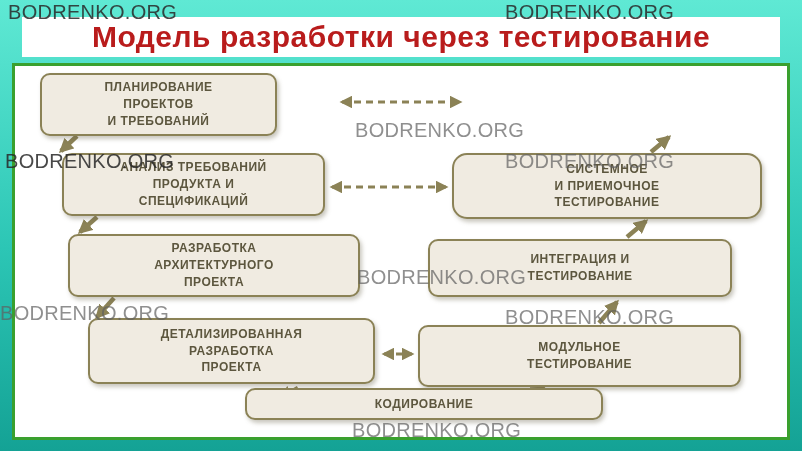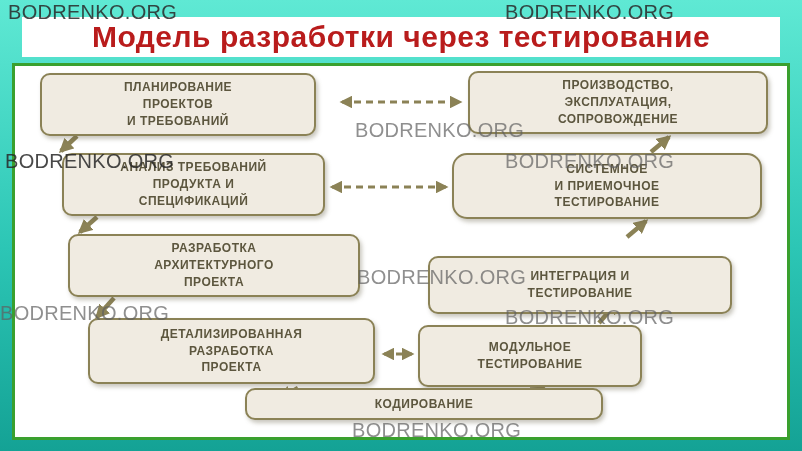--- a/index.html
+++ b/index.html
@@ -52,28 +52,28 @@
   .node span {
     color: var(--box-text,#5c563e);
     font-weight: bold;
     font-size: 12px;
     line-height: 1.4;
     letter-spacing: 0.5px;
     text-align: center;
     white-space: pre-line;
   }
 
-  .n-planning     { left:25px;  top:7px;   width:276px; height:63px; }
+  .n-planning     { left:25px;  top:7px;   width:237px; height:63px; }
   .n-production   { left:453px; top:5px;   width:300px; height:63px; }
   .n-analysis     { left:47px;  top:87px;  width:263px; height:63px; }
   .n-system       { left:437px; top:87px;  width:310px; height:66px;border-radius:15px; }
   .n-architecture { left:53px;  top:168px; width:292px; height:63px; }
-  .n-integration  { left:413px; top:173px; width:304px; height:58px;margin-top:17px; }
+  .n-integration  { left:413px; top:173px; width:304px; height:58px; }
   .n-detailed     { left:73px;  top:252px; width:287px; height:66px; }
-  .n-module       { left:403px; top:259px; width:224px; height:62px; }
+  .n-module       { left:403px; top:259px; width:323px; height:62px; }
   .n-coding       { left:230px; top:322px; width:358px; height:32px; }
 
   .wm {
     position: absolute;
     font-size: 20px;
     letter-spacing: 0.3px;
     color: rgba(40,40,40,0.85);
     z-index: 5;
     white-space: nowrap;
   }
@@ -123,25 +123,20 @@
       <line class="arrow-line diag" x1="584" y1="257" x2="602" y2="236" marker-end="url(#head2)"></line>
       <line class="arrow-line diag" x1="612" y1="171" x2="631" y2="155" marker-end="url(#head2)"></line>
       <line class="arrow-line diag" x1="636" y1="86" x2="654" y2="71" marker-end="url(#head2)"></line>
     </svg>
 
     <div class="node n-planning">
       <span>ПЛАНИРОВАНИЕ
 ПРОЕКТОВ
 И ТРЕБОВАНИЙ</span>
     </div>
-    <div class="node n-production">
-      <span>ПРОИЗВОДСТВО,
-ЭКСПЛУАТАЦИЯ,
-СОПРОВОЖДЕНИЕ</span>
-    </div>
     <div class="node n-analysis">
       <span>АНАЛИЗ ТРЕБОВАНИЙ
 ПРОДУКТА И
 СПЕЦИФИКАЦИЙ</span>
     </div>
     <div class="node n-system">
       <span>СИСТЕМНОЕ
 И ПРИЕМОЧНОЕ
 ТЕСТИРОВАНИЕ</span>
     </div>

